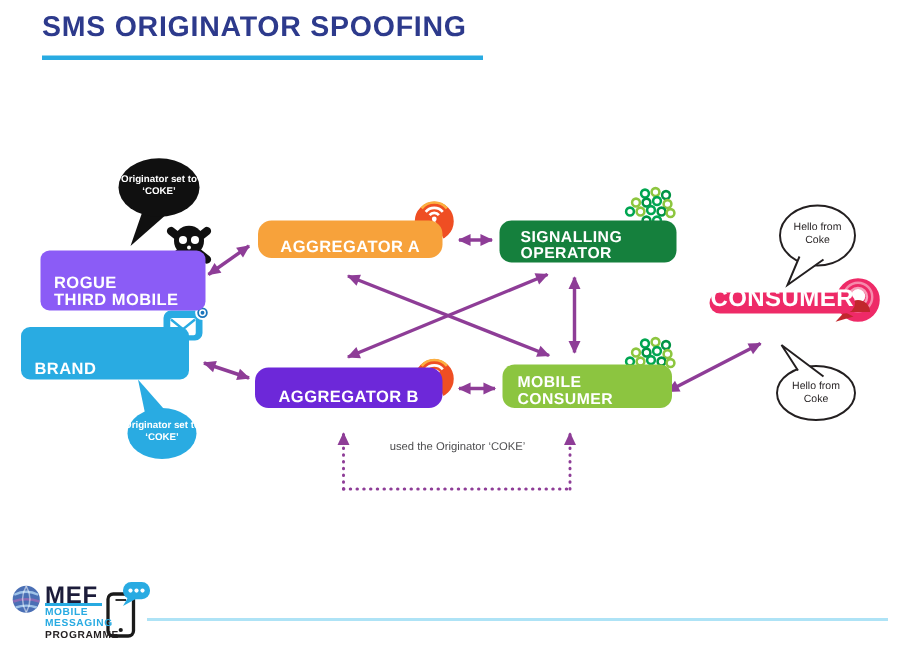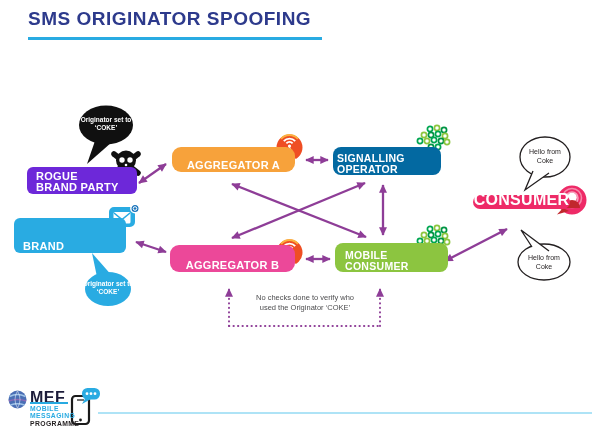--- a/index.html
+++ b/index.html
@@ -16,25 +16,25 @@
   }
   .title-underline{position:absolute;left:28px;top:37px;width:294px;height:3px;background:#29ABE2;}
 
   
   .box{
     position:absolute;color:#fff;font-weight:bold;letter-spacing:.3px;
     display:flex;flex-direction:column;justify-content:flex-end;border-radius:8px;
     line-height:1.06;
   }
   .box span{display:block;}
-  .box-rogue{left:27px;top:167px;width:101px;height:27px;background:#6d28d9;border-radius:6px;padding-left:9px;font-size:11px;}
+  .box-rogue{left:27px;top:167px;width:101px;height:40px;background:#8b5cf6;border-radius:6px;padding-left:9px;font-size:11px;}
   .box-brand{left:14px;top:218px;width:103px;height:35px;background:#29ABE2;border-radius:6px;padding-left:9px;font-size:11px;}
   .box-agg-a{left:172px;top:147px;width:123px;height:25px;background:#F7A23B;border-radius:9px;align-items:center;font-size:11px;}
-  .box-agg-b{left:170px;top:245px;width:125px;height:27px;background:#ec4899;border-radius:9px;align-items:center;font-size:11px;}
-  .box-sigco{left:333px;top:147px;width:104px;height:28px;background:#0369a1;border-radius:8px;padding-left:4px;font-size:10.5px;}
+  .box-agg-b{left:170px;top:245px;width:125px;height:27px;background:#6d28d9;border-radius:9px;align-items:center;font-size:11px;}
+  .box-sigco{left:333px;top:147px;width:104px;height:28px;background:#15803d;border-radius:8px;padding-left:14px;font-size:10.5px;}
   .box-mobop{left:335px;top:243px;width:103px;height:29px;background:#8CC540;border-radius:8px;padding-left:10px;font-size:10.5px;}
   .box-consumer{left:473px;top:195px;width:97px;height:14px;background:#EE2A67;border-radius:9px;align-items:center;font-size:16px;}
 
   
   .bubble-text{
     position:absolute;text-align:center;font-weight:bold;line-height:1.25;
   }
   .bt-white{color:#ffffff;font-size:6.5px;}
   .bt-dark{color:#231F20;font-size:7px;font-weight:normal;}
   .bt-rogue{left:80px;top:116px;width:52px;}
@@ -181,21 +181,21 @@
       <path d="M22,7 L18,14 L27,9 Z" fill="#29ABE2"></path>
       <rect x="18" y="-2" width="18" height="11.5" rx="5.5" fill="#29ABE2"></rect>
       <circle cx="23" cy="3.7" r="1.4" fill="#fff"></circle>
       <circle cx="27" cy="3.7" r="1.4" fill="#fff"></circle>
       <circle cx="31" cy="3.7" r="1.4" fill="#fff"></circle>
     </g>
   </svg>
 
   <div class="box box-rogue">
     <span>ROGUE</span>
-    <span>BRAND PARTY</span>
+    <span>THIRD MOBILE</span>
   </div>
 
   <div class="box box-brand">
     <span>BRAND</span>
   </div>
 
   <div class="box box-agg-a">
     <span>AGGREGATOR A</span>
   </div>
 
@@ -228,21 +228,20 @@
   <div class="bubble-text bt-dark bt-hello-top">
     <span>Hello from</span>
     <span>Coke</span>
   </div>
   <div class="bubble-text bt-dark bt-hello-bottom">
     <span>Hello from</span>
     <span>Coke</span>
   </div>
 
   <div class="note-text">
-    <span style="display:block">No checks done to verify who</span>
     <span style="display:block">used the Originator ‘COKE’</span>
   </div>
 
   <div class="mef-text">MEF</div>
   <div class="mef-underline"></div>
   <div class="mef-lines">
     <span class="blue" style="display:block">MOBILE</span>
     <span class="blue" style="display:block">MESSAGING</span>
     <span class="dark" style="display:block">PROGRAMME</span>
   </div>

